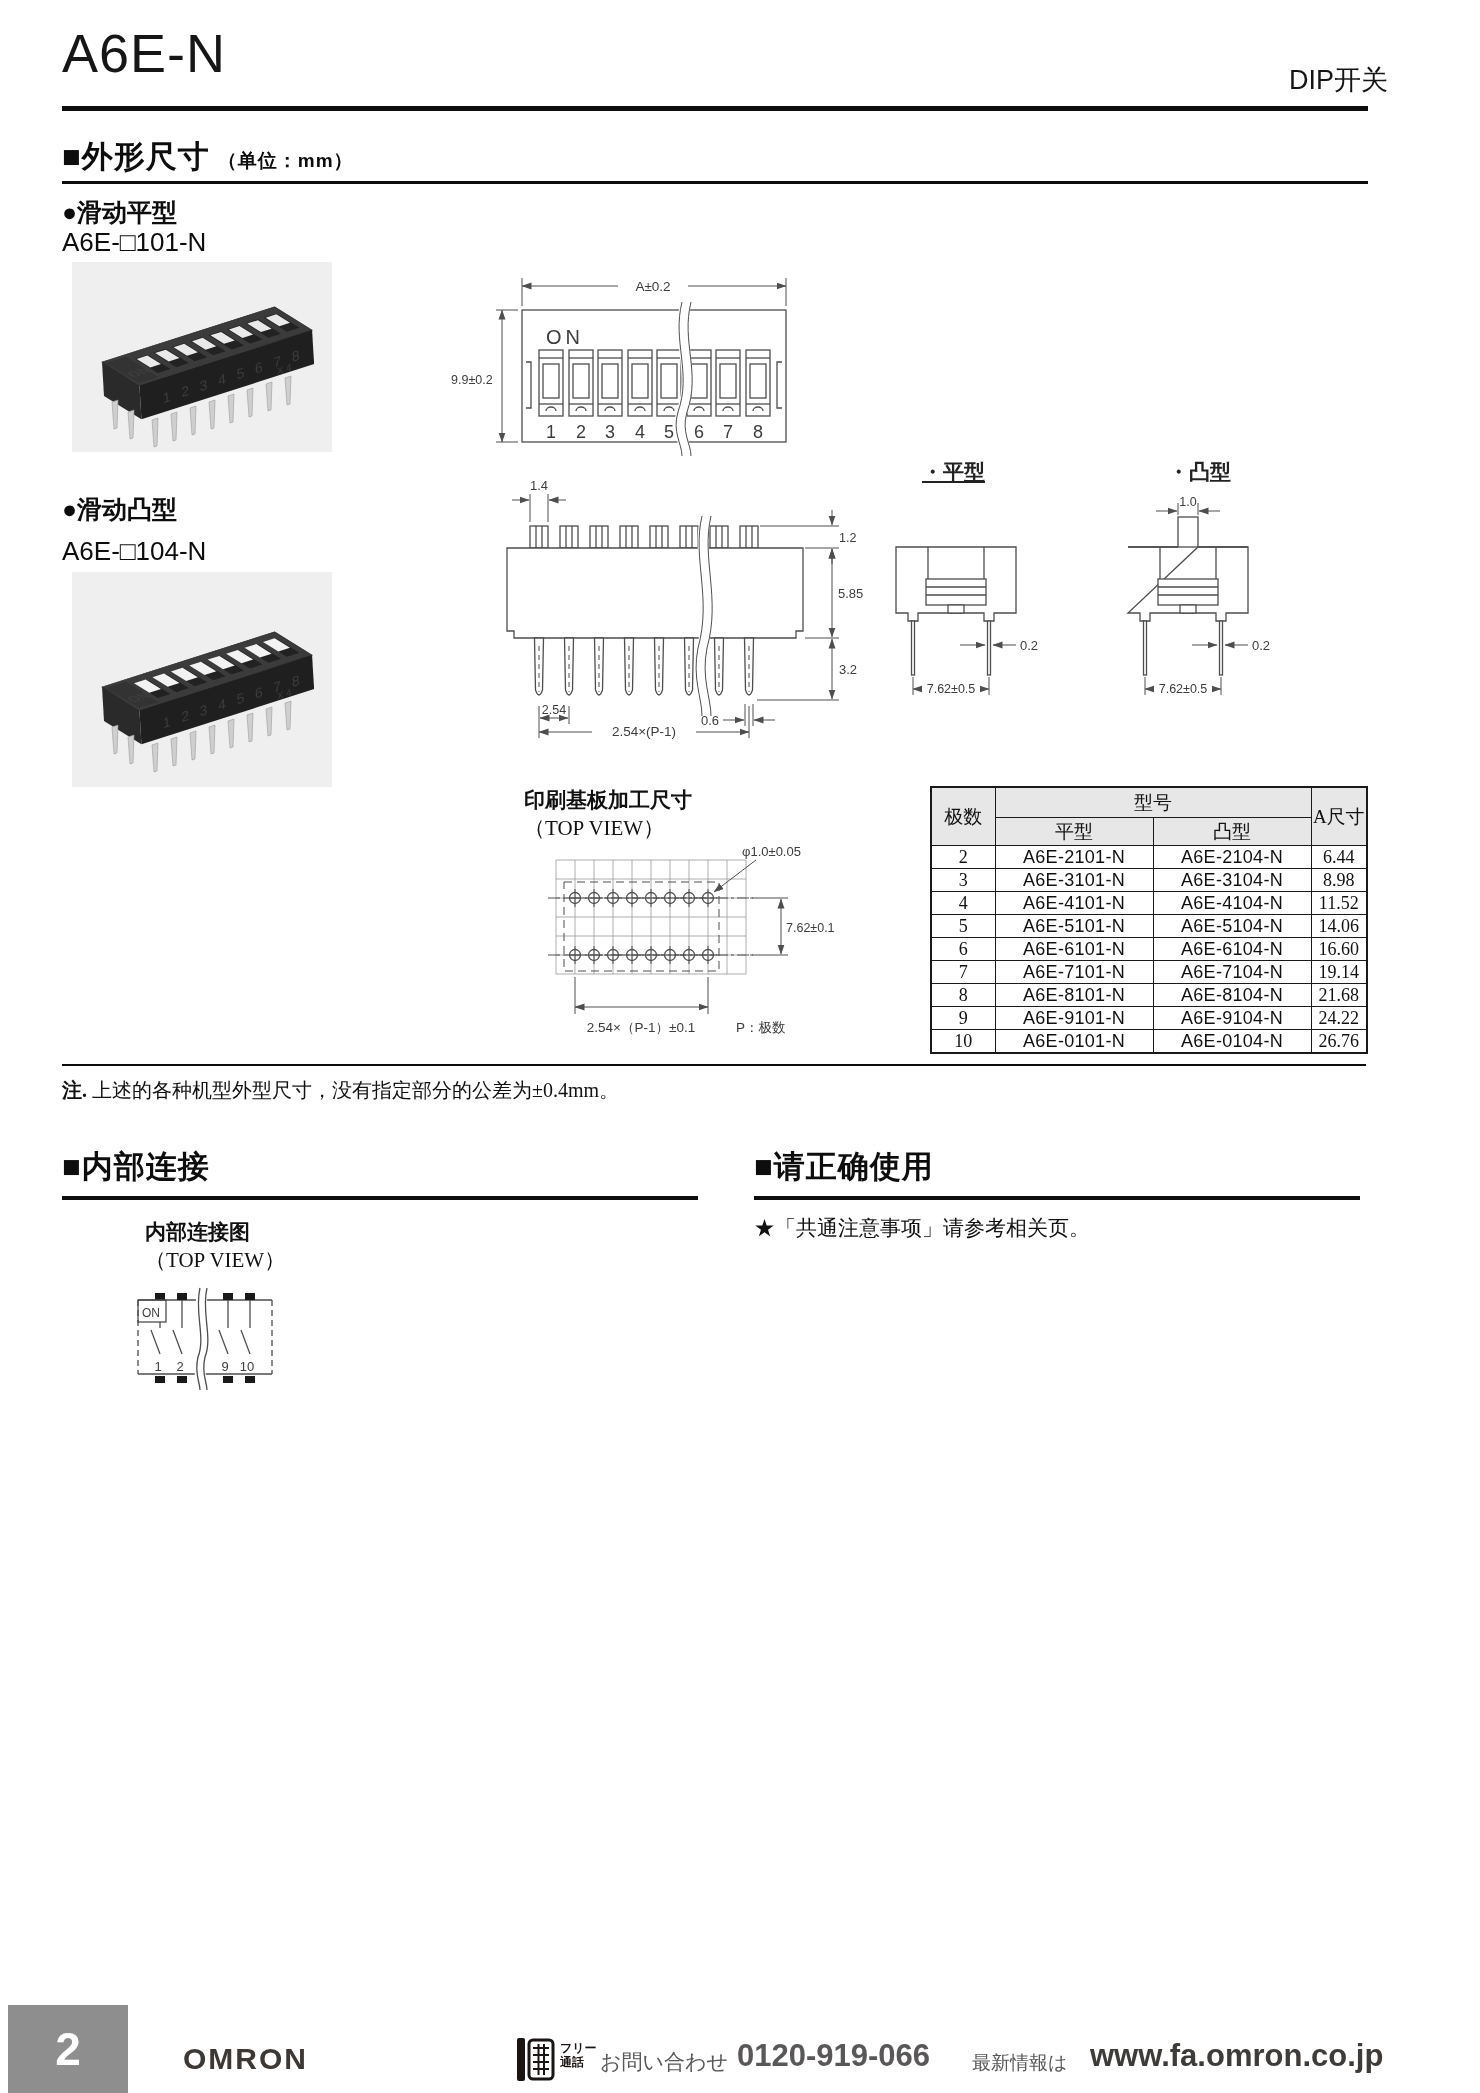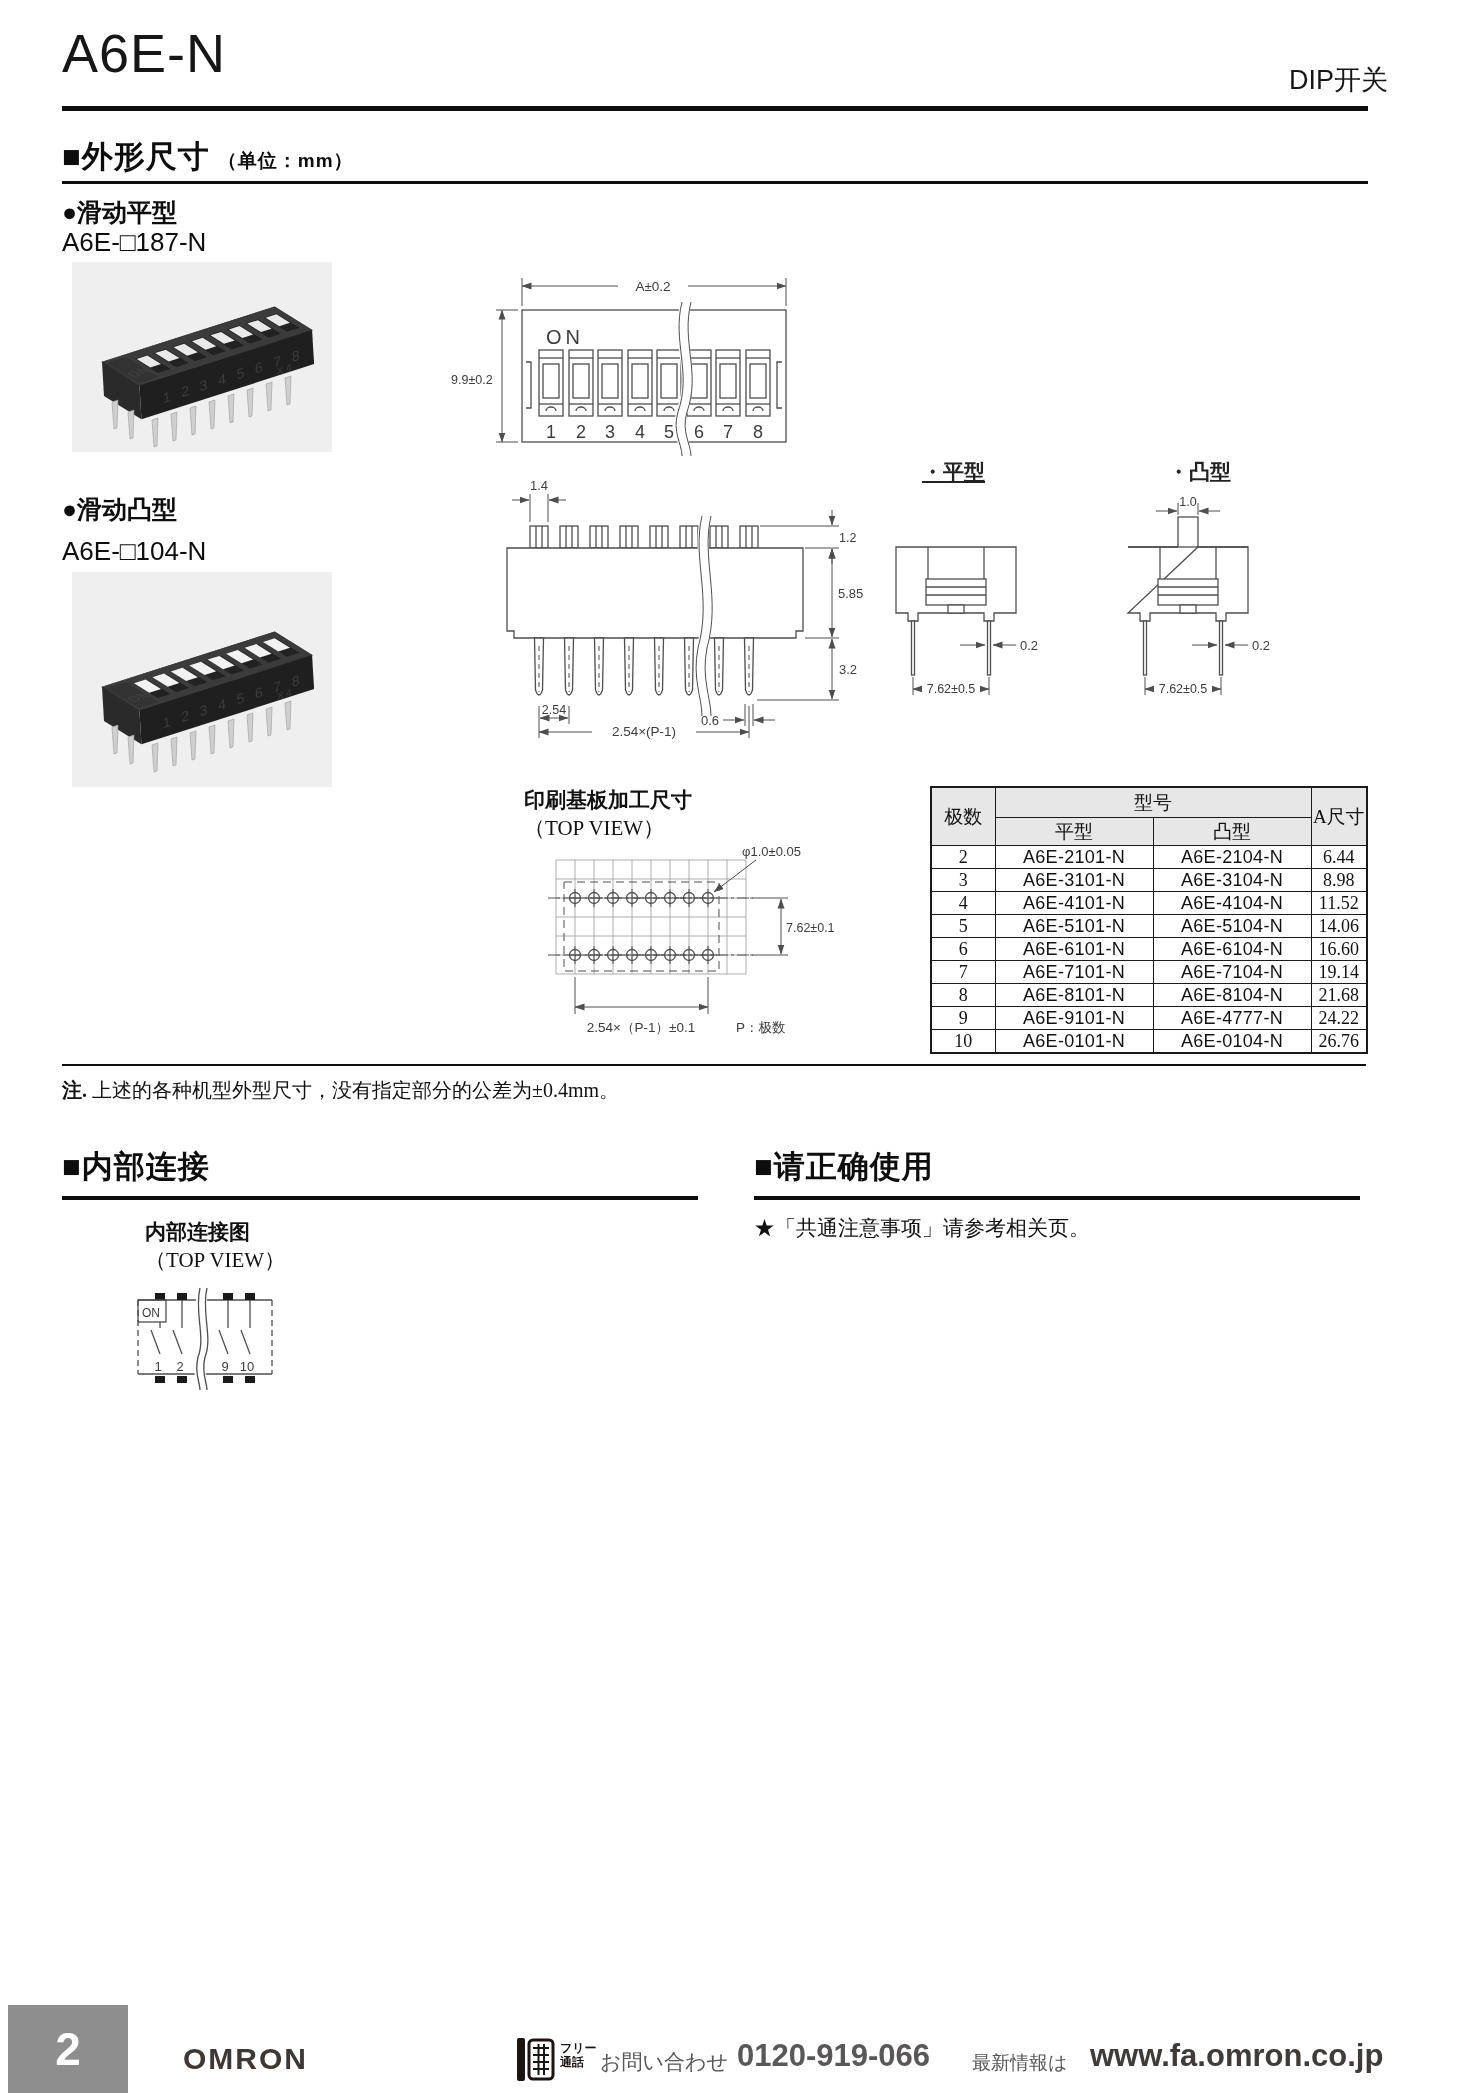--- a/index.html
+++ b/index.html
@@ -58,21 +58,21 @@
   <div class="abs title" style="left:62px;top:22px;">A6E-N</div>
   <div class="abs category" style="right:112px;top:62px;">DIP开关</div>
   <div class="rule" style="left:62px;top:106px;width:1306px;height:5px;"></div>
 
   <div class="abs sec-h" style="left:62px;top:136px;">
     <span class="mk">■</span><span>外形尺寸</span><span class="unit">（单位：mm）</span>
   </div>
   <div class="rule" style="left:62px;top:181px;width:1306px;height:3px;"></div>
 
   <div class="abs sub-label" style="left:62px;top:196px;">●滑动平型</div>
-  <div class="abs part-no" style="left:62px;top:227px;">A6E-□187-N</div>
+  <div class="abs part-no" style="left:62px;top:227px;">A6E-□101-N</div>
 
   <svg class="abs" style="left:72px;top:262px;" width="260" height="190" viewBox="0 0 260 190">
     <rect x="0" y="0" width="260" height="190" fill="#efefef"></rect>
     <g transform="matrix(0.97,-0.31,0.85,0.53,30,100)">
       <rect x="0" y="0" width="178" height="44" fill="#3b3b3b" stroke="#2a2a2a"></rect>
       <rect x="2" y="3" width="20" height="38" fill="#333"></rect>
       <text x="4" y="32" font-size="13" fill="#eee" font-weight="bold">ON</text>
       <rect x="26" y="9" width="13" height="27" fill="#222"></rect>
         <rect x="27" y="10" width="11" height="16" fill="#e9e9e9"></rect>
       <rect x="45" y="9" width="13" height="27" fill="#222"></rect>
@@ -451,21 +451,21 @@
         </tr>
     <tr class="dr">
           <td class="poles">8</td>
           <td class="mod">A6E-8101-N</td>
           <td class="mod">A6E-8104-N</td>
           <td class="aval">21.68</td>
         </tr>
     <tr class="dr">
           <td class="poles">9</td>
           <td class="mod">A6E-9101-N</td>
-          <td class="mod">A6E-4777-N</td>
+          <td class="mod">A6E-9104-N</td>
           <td class="aval">24.22</td>
         </tr>
     <tr class="dr">
           <td class="poles">10</td>
           <td class="mod">A6E-0101-N</td>
           <td class="mod">A6E-0104-N</td>
           <td class="aval">26.76</td>
         </tr>
   </tbody>
     </table>

